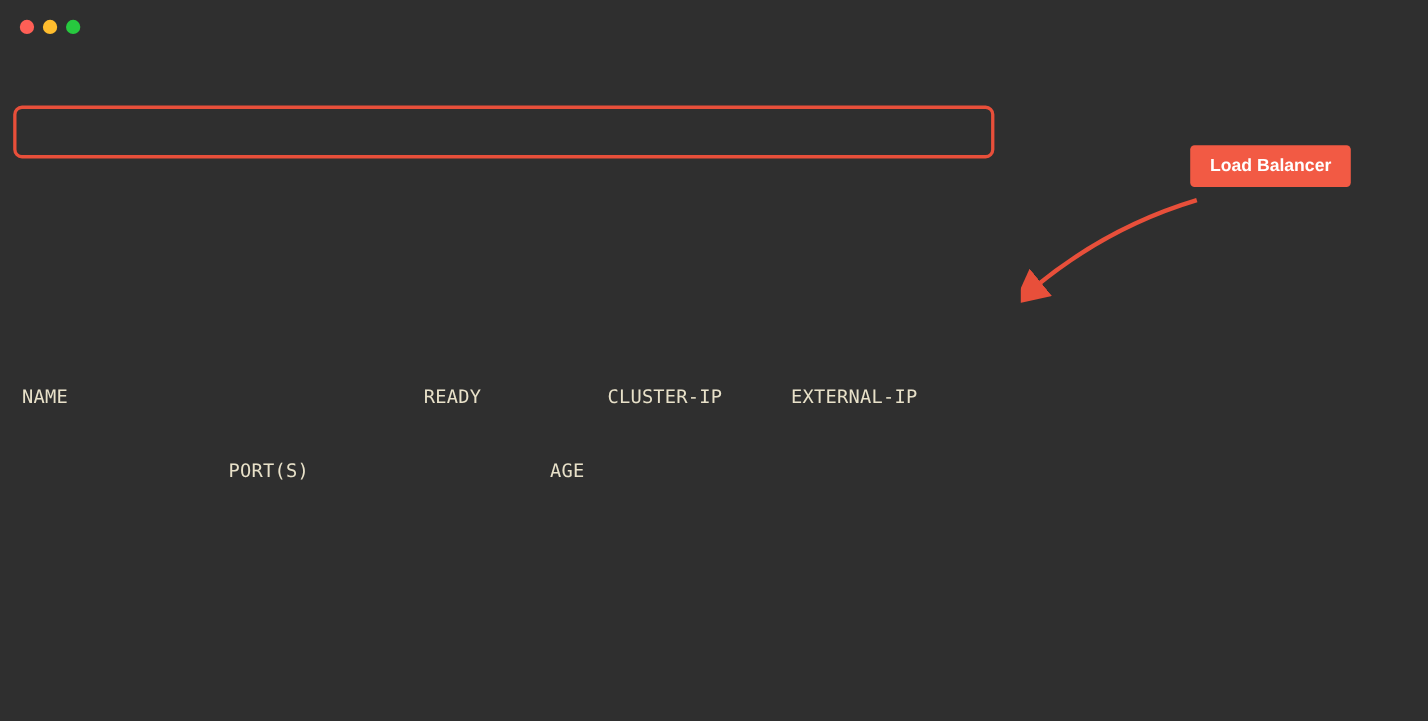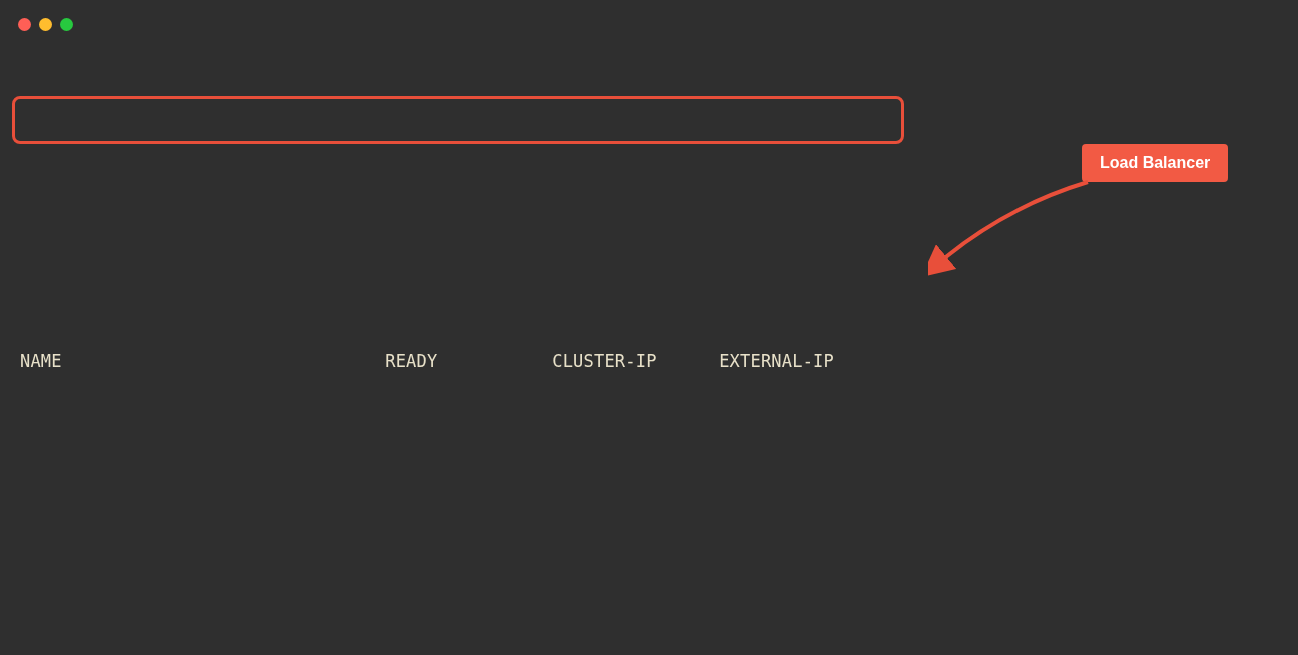--- a/index.html
+++ b/index.html
@@ -66,40 +66,41 @@
 <body>
 
 <div class="window-controls">
   <div class="wc-dot dot-red"></div>
   <div class="wc-dot dot-yellow"></div>
   <div class="wc-dot dot-green"></div>
 </div>
 
 <div class="red-box" style="top:96px; left:12px; width:892px; height:48px;"></div>
 
-<div class="callout" style="top:144px; left:1082px;">
+<div class="callout" style="top:132px; left:1082px;">
   <span>Load Balancer</span>
 </div>
 
 <svg class="arrow-svg" style="top:176px; left:928px; width:170px; height:100px;" viewBox="0 0 170 100">
   <defs>
     <marker id="ah" viewBox="0 0 12 12" refX="2" refY="6" markerWidth="8" markerHeight="8" orient="auto">
       <path d="M0,0 L12,6 L0,12 Z" fill="#e84f3a"></path>
     </marker>
   </defs>
   <path d="M160,6 Q80,30 14,84" stroke="#e84f3a" stroke-width="4" fill="none" marker-end="url(#ah)"></path>
 </svg>
 
 <div class="term">
 
 <div class="hspacer"></div>
 <div class="spacer"></div>
 <div class="spacer"></div>
 
 <div><span>NAME</span>                               <span>READY</span>           <span>CLUSTER-IP</span>      <span>EXTERNAL-IP</span></div>
+<div>                  <span>PORT(S)</span>                     <span>AGE</span></div>
 <div class="hspacer"></div>
 
 
 
 
 
 
 
 
 

